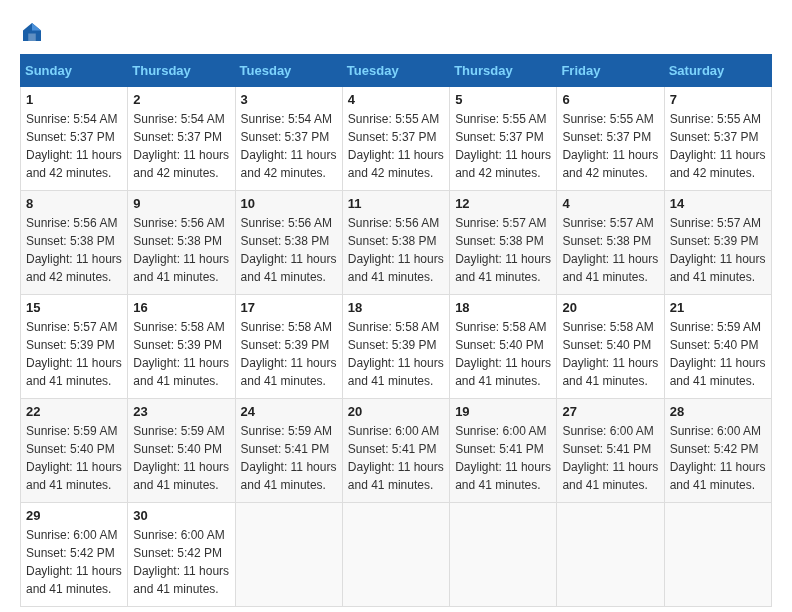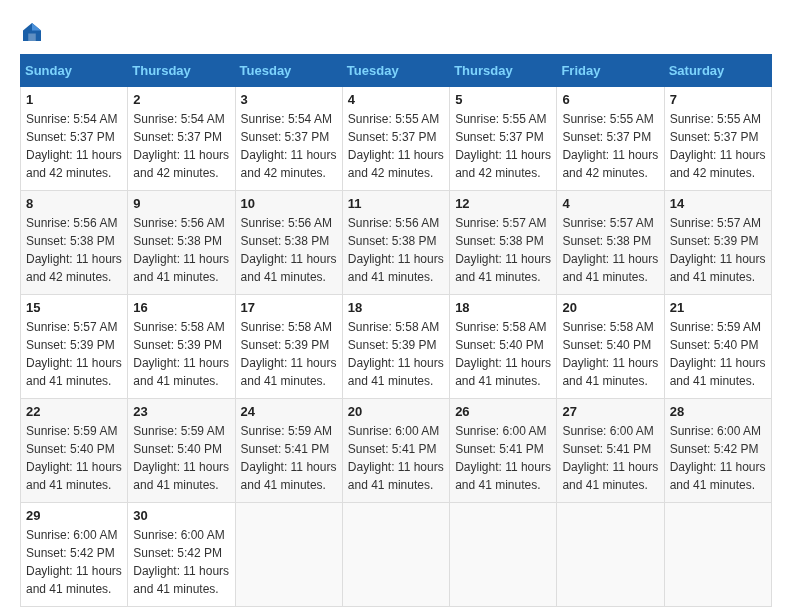--- a/index.html
+++ b/index.html
@@ -214,21 +214,21 @@
         </td>
         <td>
           <span class="day-num">24</span>
           <div class="day-info">Sunrise: 5:59 AM<br>Sunset: 5:41 PM<br>Daylight: 11 hours and 41 minutes.</div>
         </td>
         <td>
           <span class="day-num">20</span>
           <div class="day-info">Sunrise: 6:00 AM<br>Sunset: 5:41 PM<br>Daylight: 11 hours and 41 minutes.</div>
         </td>
         <td>
-          <span class="day-num">26</span>
+          <span class="day-num">19</span>
           <div class="day-info">Sunrise: 6:00 AM<br>Sunset: 5:41 PM<br>Daylight: 11 hours and 41 minutes.</div>
         </td>
         <td>
           <span class="day-num">27</span>
           <div class="day-info">Sunrise: 6:00 AM<br>Sunset: 5:41 PM<br>Daylight: 11 hours and 41 minutes.</div>
         </td>
         <td>
           <span class="day-num">28</span>
           <div class="day-info">Sunrise: 6:00 AM<br>Sunset: 5:42 PM<br>Daylight: 11 hours and 41 minutes.</div>
         </td>

